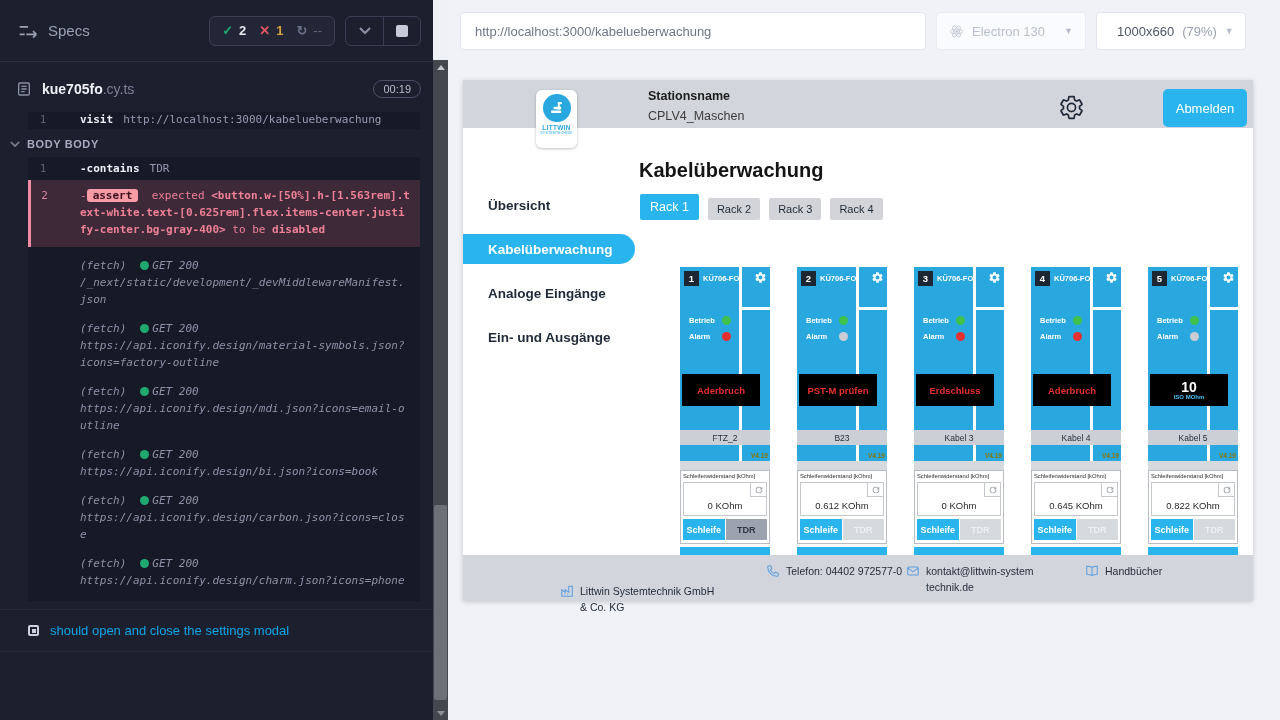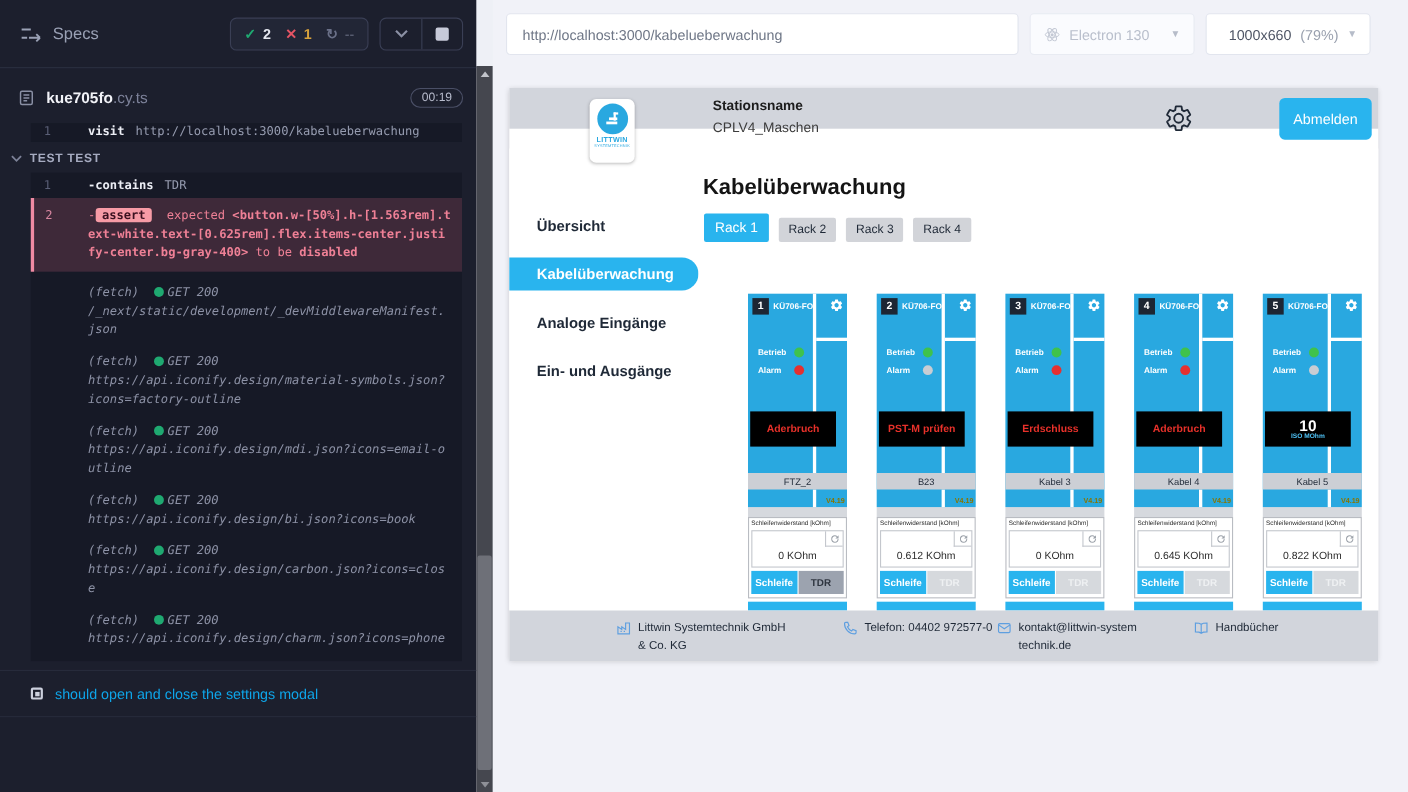--- a/index.html
+++ b/index.html
@@ -64,21 +64,21 @@
   .url-box { position:absolute; left:12px; top:12px; width:466px; height:38px; background:#fff; border:1px solid #e2e5ee; border-radius:4px; }
   .url-box input { width:100%; height:100%; border:none; outline:none; background:transparent; font-size:13px; color:#6f7787; padding:0 14px; font-family:"Liberation Sans", sans-serif; }
   .dd-box { position:absolute; top:12px; height:38px; border-radius:4px; display:flex; align-items:center; gap:8px; padding:0 12px; font-size:13px; cursor:pointer; }
   .browser-box { left:488px; width:150px; background:#fafbfe; border:1px solid #e8ebf2; color:#b9bfcc; }
   .size-box { left:648px; width:150px; background:#fff; border:1px solid #e2e5ee; color:#4f5666; }
   .size-zoom { color:#99a0ae; }
   .dd-chev { margin-left:auto; font-size:9px; color:#b6bcc9; }
 
   
   .aut { position:absolute; left:15px; top:80px; width:790px; height:521px; background:#fff; box-shadow:0 1px 5px rgba(0,0,0,0.18); }
-  .app-header { position:absolute; left:0; top:0; width:790px; height:37px; background:#d2d5dc; }
+  .app-header { position:absolute; left:0; top:0; width:790px; height:48px; background:#d2d5dc; }
   .logo { position:absolute; left:73px; top:10px; width:41px; height:58px; background:#fff; border-radius:6px; box-shadow:0 1px 3px rgba(0,0,0,0.25); z-index:6; display:flex; flex-direction:column; align-items:center; padding-top:4px; }
   .logo-circle { width:28px; height:28px; border-radius:50%; background:#29a8e0; display:flex; align-items:center; justify-content:center; }
   .logo-name { font-size:6.5px; font-weight:bold; color:#29a8e0; margin-top:2px; letter-spacing:0.3px; }
   .logo-sub { font-size:3.5px; color:#29a8e0; letter-spacing:0.2px; }
   .station { position:absolute; left:185px; top:9px; }
   .station-label { font-size:12.5px; font-weight:bold; color:#1c1c1c; }
   .station-name { font-size:12.5px; color:#3c3c3c; margin-top:6px; }
   .header-gear { position:absolute; left:595px; top:14px; width:27px; height:27px; cursor:pointer; }
   .logout-btn { position:absolute; right:6px; top:9px; width:84px; height:38px; background:#29b4ee; color:#fff; border-radius:5px; font-size:13px; display:flex; align-items:center; justify-content:center; cursor:pointer; }
 
@@ -124,21 +124,21 @@
   .btn-row { display:flex; margin-top:3px; height:21px; gap:1px; }
   .btn-loop { flex:1; background:#29b4ee; color:#fff; font-size:9px; font-weight:bold; display:flex; align-items:center; justify-content:center; cursor:pointer; }
   .btn-tdr { flex:1; font-size:9px; font-weight:bold; display:flex; align-items:center; justify-content:center; cursor:pointer; }
   .btn-tdr.enabled { background:#9ca3af; color:#2f3640; }
   .btn-tdr.disabled { background:#d6d9dd; color:#eef0f2; }
   .card-bottom { height:8px; background:#29b4ee; margin-top:3px; }
 
   .app-footer { position:absolute; left:0; bottom:0; width:790px; height:46px; background:#d2d5dc; }
   .f-item { position:absolute; top:8px; display:flex; gap:6px; align-items:flex-start; font-size:10.5px; color:#1f2937; line-height:1.55; }
   .f-item svg { flex:none; margin-top:1px; }
-  .f-1 { left:97px; } .f-1 .f-text { width:138px; }
+  .f-1 { left:97px;margin-top:20px; } .f-1 .f-text { width:138px; }
   .f-2 { left:303px; } .f-2 .f-text { width:122px; }
   .f-3 { left:443px; } .f-3 .f-text { width:108px; word-break:break-all; }
   .f-4 { left:622px; }
 </style>
 </head>
 <body>
 
 <div class="runner">
   <div class="runner-header">
     <div class="specs-title">
@@ -187,21 +187,21 @@
     <div class="cmd-row">
       <span class="cmd-num">1</span>
       <span class="cmd-body"><span class="cmd-method">visit</span><span class="cmd-args">http://localhost:3000/kabelueberwachung</span></span>
     </div>
   </div>
 
   <div class="section-row">
     <svg width="10" height="7" viewBox="0 0 12 8" fill="none" stroke="#7d8298" stroke-width="2">
         <path d="M1 1l5 5 5-5"></path>
       </svg>
-    <span>TEST TEST</span>
+    <span>BODY BODY</span>
   </div>
 
   <div class="cmd-block mono">
     <div class="cmd-row">
       <span class="cmd-num">1</span>
       <span class="cmd-body"><span class="cmd-method">-contains</span><span class="cmd-args">TDR</span></span>
     </div>
 
     <div class="assert-row">
       <span class="cmd-num">2</span>

